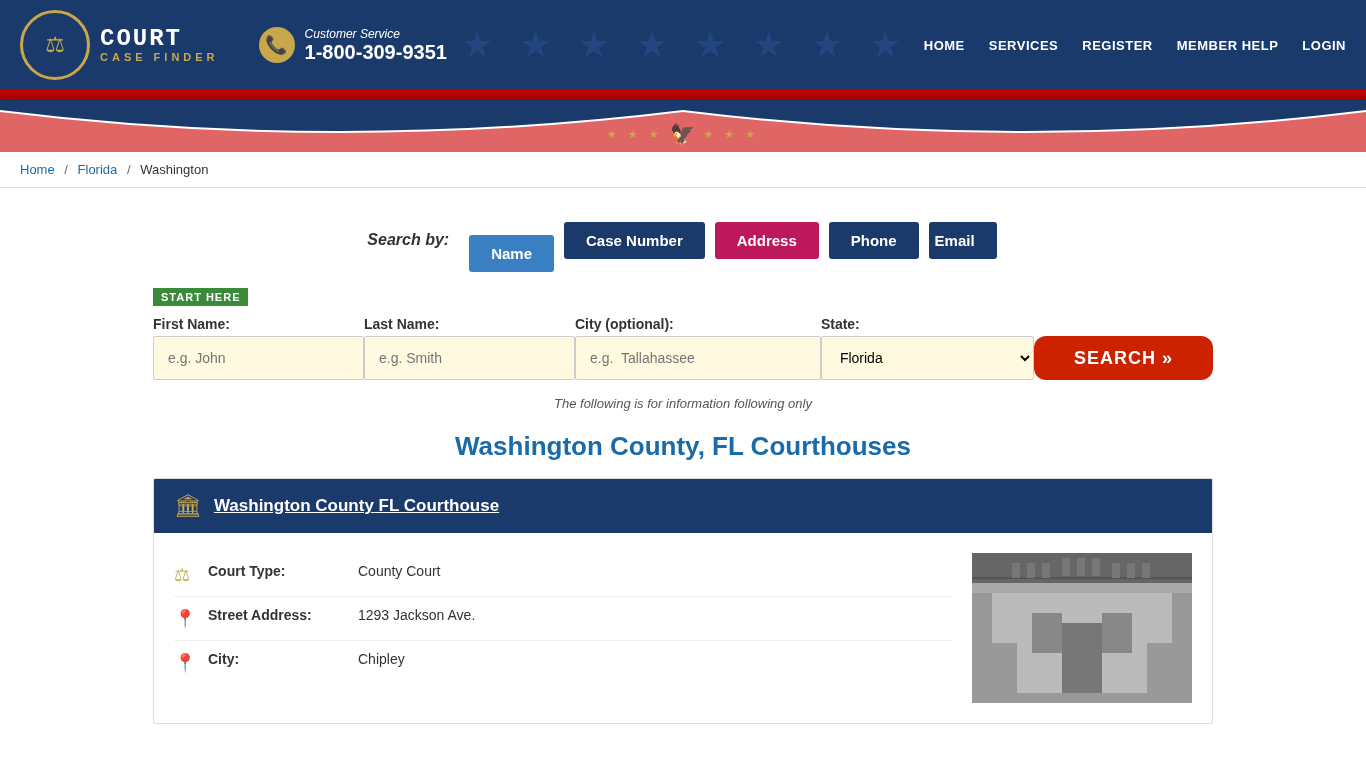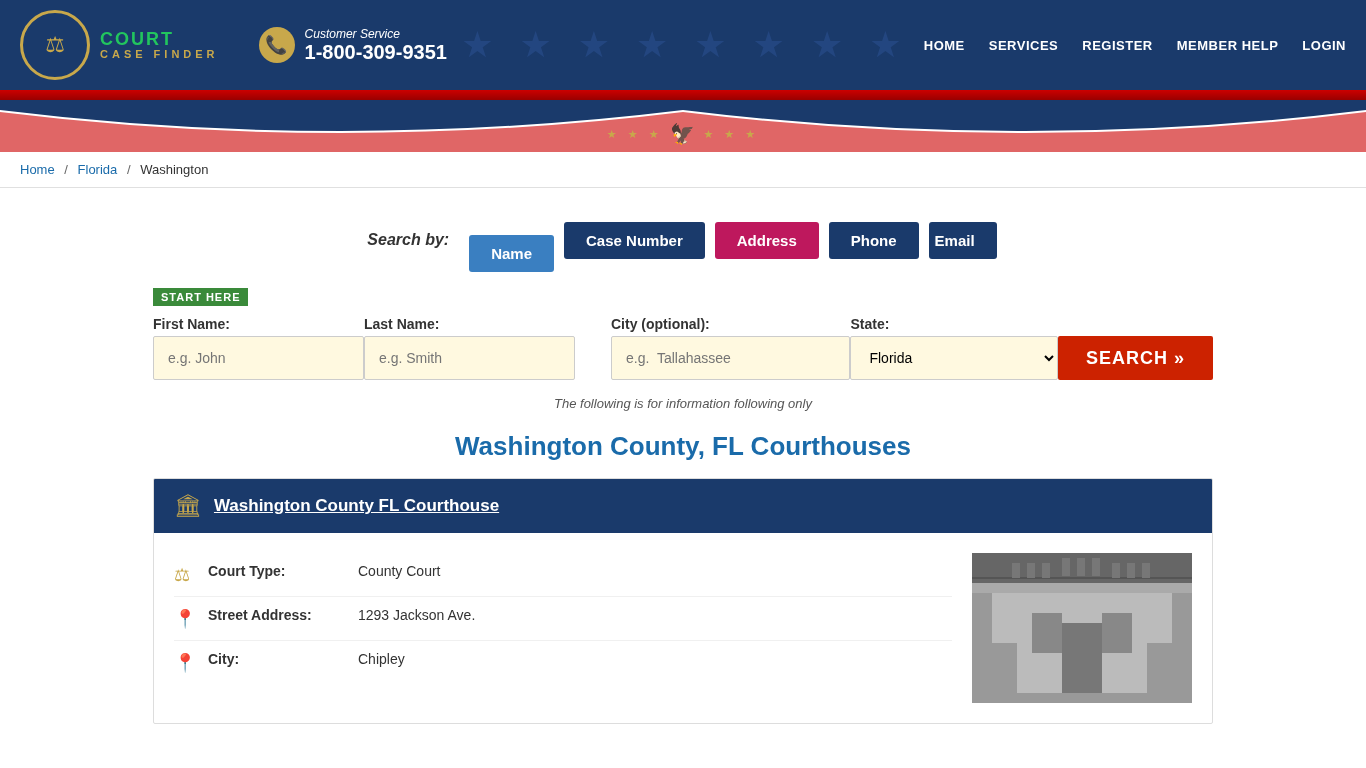--- a/index.html
+++ b/index.html
@@ -33,25 +33,26 @@
     .logo-inner {
       text-align: center;
       color: #c8a84b;
       font-size: 22px;
     }
     .logo-text-block {
       display: flex;
       flex-direction: column;
     }
     .logo-court {
-      font-size: 18px;
+      font-size: 24px;
       font-weight: 900;
-      color: #22c55e;
+      color: #ffffff;
       letter-spacing: 2px;
       line-height: 1;
+      font-family: Liberation Mono, monospace;
     }
     .logo-case-finder {
       font-size: 11px;
       color: #c8a84b;
       letter-spacing: 4px;
       font-weight: bold;
     }
     .customer-service {
       display: flex;
       align-items: center;
@@ -192,31 +193,31 @@
       border: 1px solid #ccc;
       padding: 10px 14px;
       font-size: 14px;
       background: #fff9e0;
       border-radius: 2px;
       outline: none;
       height: 44px;
     }
     .fg-first { flex: 1.2; }
     .fg-last { flex: 1.2; }
-    .fg-city { flex: 1.5; padding-left: 36px; }
+    .fg-city { flex: 1.5; }
     .fg-state { flex: 1.3; }
     .search-btn {
       background: #cc2200;
       color: #fff;
       font-size: 18px;
       font-weight: bold;
-      padding: 0 28px;
+      padding: 0 40px;
       height: 44px;
       border: none;
-      border-radius: 2px;
+      border-radius: 12px;
       cursor: pointer;
       letter-spacing: 1px;
       white-space: nowrap;
       flex-shrink: 0;
     }
     .info-note {
       text-align: center;
       font-style: italic;
       color: #555;
       font-size: 13px;

